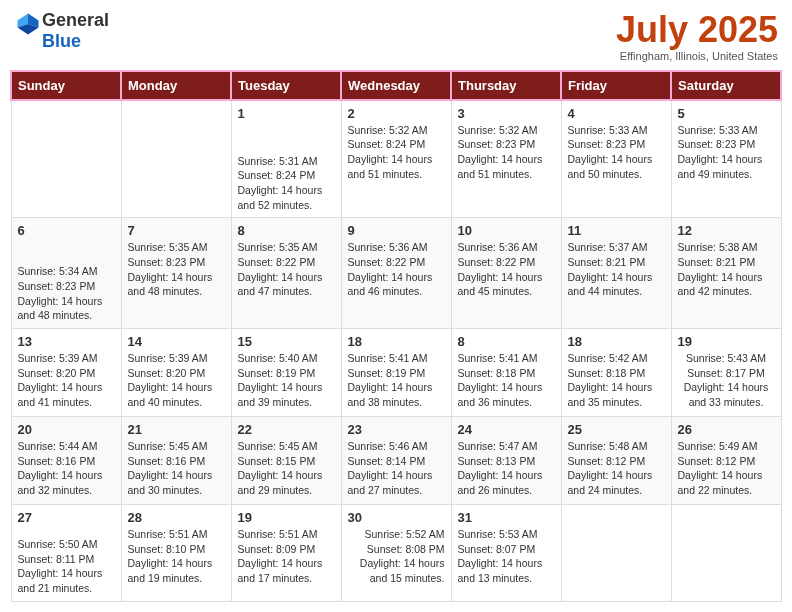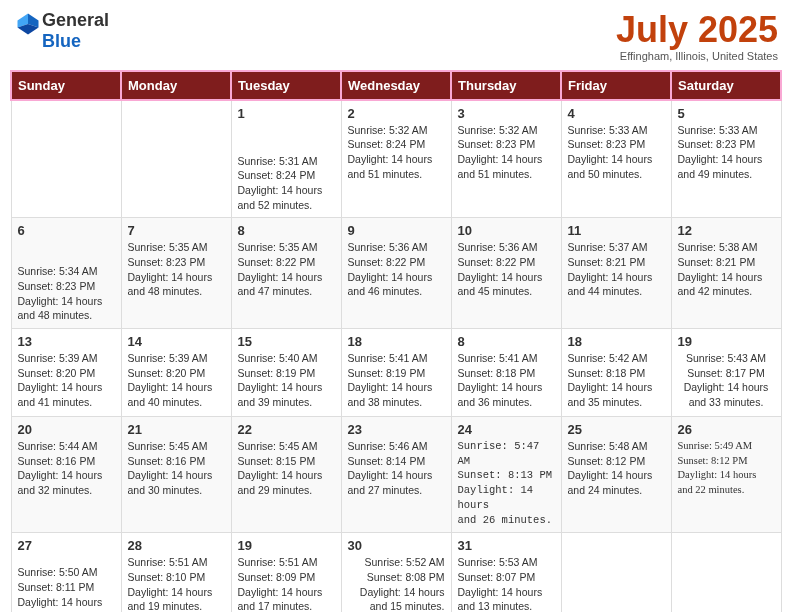--- a/index.html
+++ b/index.html
@@ -288,35 +288,35 @@
         </td>
         <td>
           <div class="day-number">23</div>
           <div class="day-info" style="white-space: pre-line;">Sunrise: 5:46 AM
 Sunset: 8:14 PM
 Daylight: 14 hours
 and 27 minutes.</div>
         </td>
         <td>
           <div class="day-number">24</div>
-          <div class="day-info" style="white-space: pre-line; font-family: Liberation Mono, monospace;">Sunrise: 5:47 AM
+          <div class="day-info" style="white-space: pre-line;">Sunrise: 5:47 AM
 Sunset: 8:13 PM
 Daylight: 14 hours
 and 26 minutes.</div>
         </td>
         <td>
           <div class="day-number">25</div>
           <div class="day-info" style="white-space: pre-line;">Sunrise: 5:48 AM
 Sunset: 8:12 PM
 Daylight: 14 hours
 and 24 minutes.</div>
         </td>
         <td>
           <div class="day-number">26</div>
-          <div class="day-info" style="white-space: pre-line; font-family: Liberation Serif, serif;">Sunrise: 5:49 AM
+          <div class="day-info" style="white-space: pre-line;">Sunrise: 5:49 AM
 Sunset: 8:12 PM
 Daylight: 14 hours
 and 22 minutes.</div>
         </td>
       </tr>
       <tr>
         <td>
           <div class="day-number">27</div>
           <div class="day-info" style="white-space: pre-line; margin-top: 12px;">Sunrise: 5:50 AM
 Sunset: 8:11 PM

